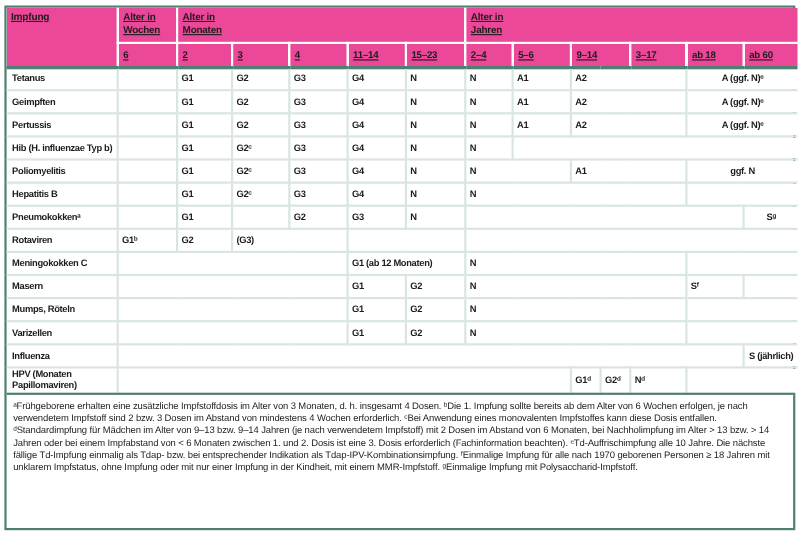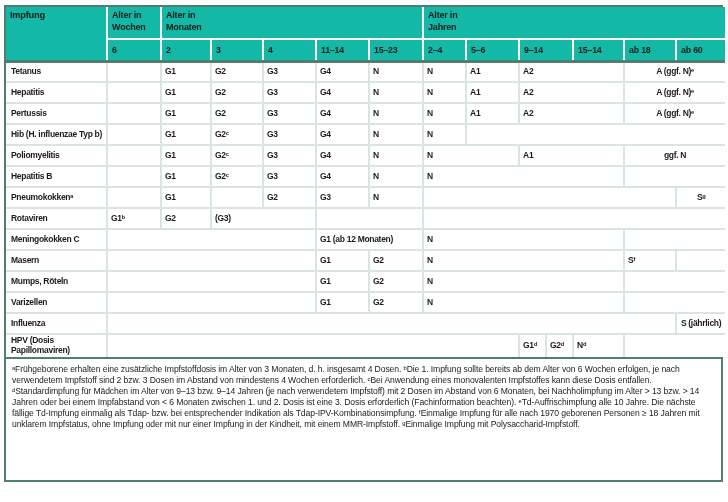--- a/index.html
+++ b/index.html
@@ -9,23 +9,23 @@
     color:#1c1c1a;
   }
   .page{padding:5px 4px 0 4px;}
   .frame{
     width:719px;box-sizing:border-box;
     border:2px solid #4f7f70;background:#fff;
   }
   table.vax{border-collapse:collapse;table-layout:fixed;width:100%;}
   th,td{box-sizing:border-box;overflow:hidden;}
   thead th{
-    background:#14b8a6;border:2px solid #ffffff;
+    background:#ec4899;border:2px solid #ffffff;
     font-weight:bold;text-align:left;
-    padding:3px 4px 2px 4px;font-size:8.8px;letter-spacing:-0.2px;
+    padding:3px 4px 2px 4px;font-size:8.8px;letter-spacing:-0.2px;text-decoration:underline;
   }
   .grp-row th{border-top:0;height:32px;}
   .grp{white-space:pre-line;font-size:9px;line-height:1.3;vertical-align:top;}
   th.impfung{vertical-align:top;font-size:9.2px;border-left:0;border-bottom:3px solid #4f7f70;}
   .sub-row th{height:22px;vertical-align:middle;border-bottom:3px solid #4f7f70;}
   .grp-row th:last-child,.sub-row th:last-child{border-right:0;}
   tbody tr{height:21px;}
   tbody tr.tall{height:21px;}
   tbody td{
     background:#fff;border:2px solid #d9e6e0;
@@ -80,41 +80,41 @@
         <tr class="sub-row">
           <th>6</th>
           <th>2</th>
           <th>3</th>
           <th>4</th>
           <th>11–14</th>
           <th>15–23</th>
           <th>2–4</th>
           <th>5–6</th>
           <th colspan="2">9–14</th>
-          <th>15–14</th>
+          <th>3–17</th>
           <th>ab 18</th>
           <th>ab 60</th>
         </tr>
       </thead>
       <tbody>
         <tr>
           <td class="lbl">Tetanus</td>
           <td></td>
           <td>G1</td>
           <td>G2</td>
           <td>G3</td>
           <td>G4</td>
           <td>N</td>
           <td>N</td>
           <td>A1</td>
           <td colspan="3">A2</td>
           <td colspan="2">A (ggf. N)ᵉ</td>
         </tr>
         <tr>
-          <td class="lbl">Hepatitis</td>
+          <td class="lbl">Geimpften</td>
           <td></td>
           <td>G1</td>
           <td>G2</td>
           <td>G3</td>
           <td>G4</td>
           <td>N</td>
           <td>N</td>
           <td>A1</td>
           <td colspan="3">A2</td>
           <td colspan="2">A (ggf. N)ᵉ</td>
@@ -216,21 +216,21 @@
           <td>G2</td>
           <td colspan="5">N</td>
           <td colspan="2"></td>
         </tr>
         <tr class="tall">
           <td class="lbl">Influenza</td>
           <td colspan="12"></td>
           <td>S (jährlich)</td>
         </tr>
         <tr class="tall">
-          <td class="lbl">HPV (Dosis Papillomaviren)</td>
+          <td class="lbl">HPV (Monaten Papillomaviren)</td>
           <td colspan="8"></td>
           <td>G1ᵈ</td>
           <td>G2ᵈ</td>
           <td>Nᵈ</td>
           <td colspan="2"></td>
         </tr>
       </tbody>
     </table>
     <div class="notes">
       <p class="fn">ᵃFrühgeborene erhalten eine zusätzliche Impfstoffdosis im Alter von 3 Monaten, d. h. insgesamt 4 Dosen. ᵇDie 1. Impfung sollte bereits ab dem Alter von 6 Wochen erfolgen, je nach verwendetem Impfstoff sind 2 bzw. 3 Dosen im Abstand von mindestens 4 Wochen erforderlich. ᶜBei Anwendung eines monovalenten Impfstoffes kann diese Dosis entfallen. ᵈStandardimpfung für Mädchen im Alter von 9–13 bzw. 9–14 Jahren (je nach verwendetem Impfstoff) mit 2 Dosen im Abstand von 6 Monaten, bei Nachholimpfung im Alter &gt; 13 bzw. &gt; 14 Jahren oder bei einem Impfabstand von &lt; 6 Monaten zwischen 1. und 2. Dosis ist eine 3. Dosis erforderlich (Fachinformation beachten). ᵉTd-Auffrischimpfung alle 10 Jahre. Die nächste fällige Td-Impfung einmalig als Tdap- bzw. bei entsprechender Indikation als Tdap-IPV-Kombinationsimpfung. ᶠEinmalige Impfung für alle nach 1970 geborenen Personen ≥ 18 Jahren mit unklarem Impfstatus, ohne Impfung oder mit nur einer Impfung in der Kindheit, mit einem MMR-Impfstoff. ᵍEinmalige Impfung mit Polysaccharid-Impfstoff.</p>

